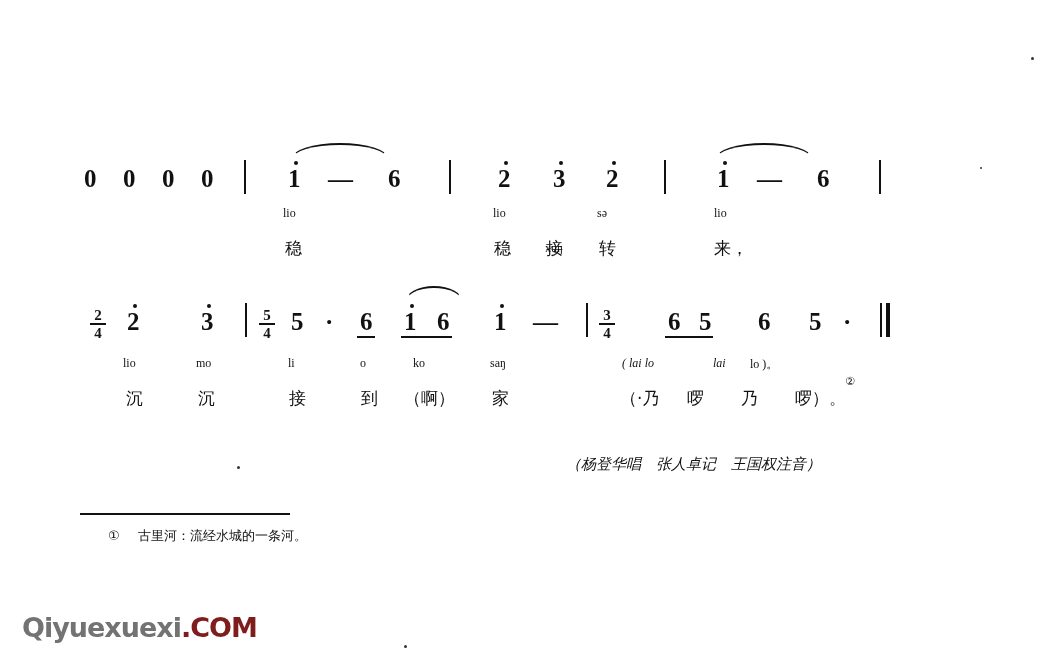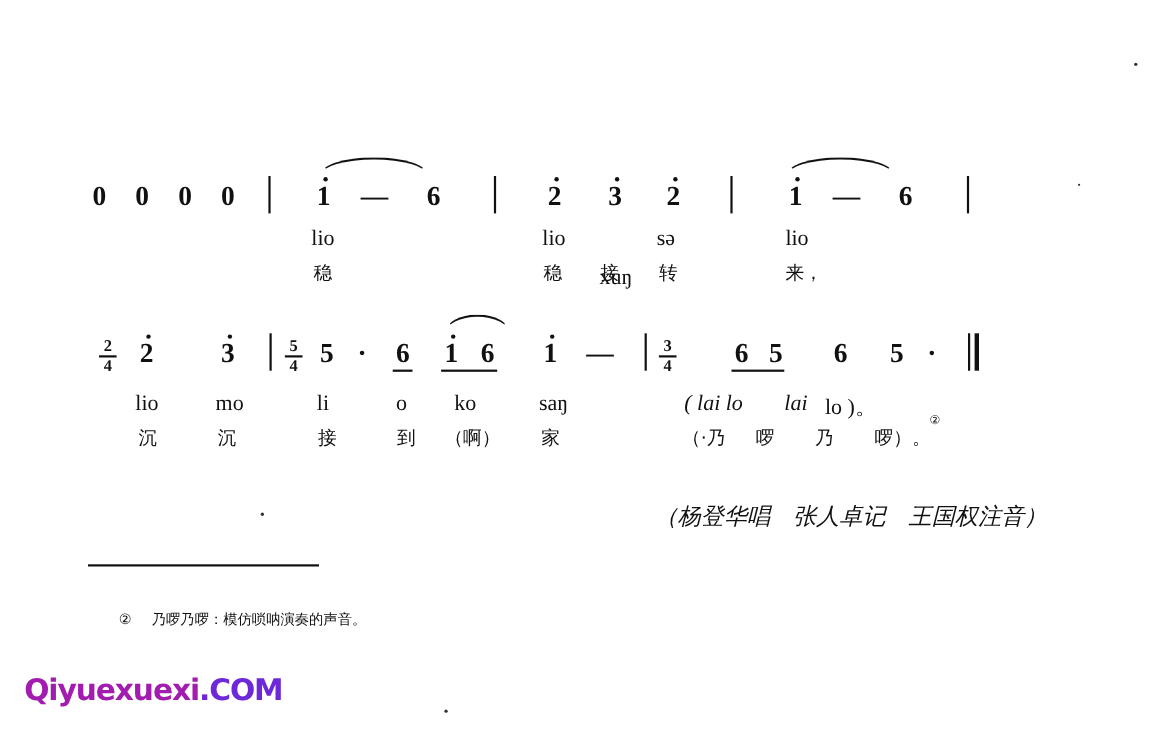--- a/index.html
+++ b/index.html
@@ -76,34 +76,33 @@
     font-weight: bold;
     text-align: center;
     line-height: 14px;
   }
   .timesig .num { display: block; }
   .timesig .bar { display: block; width: 16px; height: 1.5px; background: #111; margin: 1px auto; }
   .timesig .den { display: block; }
 
   .lyr-pinyin {
     font-family: "Liberation Serif", serif;
-    font-size: 20px;
+    font-size: 12px;
     color: #111;
   }
   .lyr-hanzi {
     font-family: "DejaVu Sans", sans-serif;
     font-size: 17px;
     color: #111;
   }
   .credit {
     font-family: "DejaVu Serif", serif;
-    font-size: 21px;
+    font-size: 15px;
     font-style: italic;
     color: #111;
-    margin-left: 29px;
   }
   .footnote-rule {
     position: absolute;
     height: 1.5px;
     background: #111;
   }
   .footnote {
     font-family: "DejaVu Sans", sans-serif;
     font-size: 13px;
     color: #111;
@@ -112,22 +111,22 @@
     font-family: "DejaVu Sans", sans-serif;
     font-size: 11px;
   }
   .watermark {
     position: absolute;
     font-family: "DejaVu Sans", sans-serif;
     font-weight: bold;
     font-size: 27px;
     letter-spacing: -1px;
   }
-  .wm-red { color: #a21caf; }
-  .wm-black { color: #6d28d9; }
+  .wm-red { color: #737373; }
+  .wm-black { color: #7f1d1d; }
   .speck {
     position: absolute;
     background: #333;
     border-radius: 50%;
   }
 </style>
 </head>
 <body>
 
 <div class="page">
@@ -258,26 +257,26 @@
     <span class="abs lyr-hanzi" style="left:687px; top:387px;">啰</span>
     <span class="abs lyr-hanzi" style="left:741px; top:387px;">乃</span>
     <span class="abs lyr-hanzi" style="left:795px; top:387px;">啰）。</span>
     <span class="abs sup-mark" style="left:845px; top:375px;">②</span>
   </div>
 
   <span class="abs credit" style="left:566px; top:455px;">（杨登华唱　张人卓记　王国权注音）</span>
 
   <div class="footnote-rule" style="left:80px; top:513px; width:210px;"></div>
 
-
-  <div class="abs footnote" style="left:108px; top:554px;">
-    <span>②</span>
+  <div class="abs footnote" style="left:108px; top:527px;">
+    <span>①</span>
     <span style="display:inline-block;width:10px;"></span>
-    <span>乃啰乃啰：模仿唢呐演奏的声音。</span>
-  </div>
+    <span>古里河：流经水城的一条河。</span>
+  </div>
+
 
   <div class="watermark" style="left:22px; top:612px;">
     <span class="wm-red">Qiyuexuexi</span><span class="wm-black">.COM</span>
   </div>
 
   <div class="speck" style="left:1031px; top:57px; width:3px; height:3px;"></div>
   <div class="speck" style="left:980px; top:167px; width:2px; height:2px;"></div>
   <div class="speck" style="left:237px; top:466px; width:3px; height:3px;"></div>
   <div class="speck" style="left:404px; top:645px; width:3px; height:3px;"></div>
 

